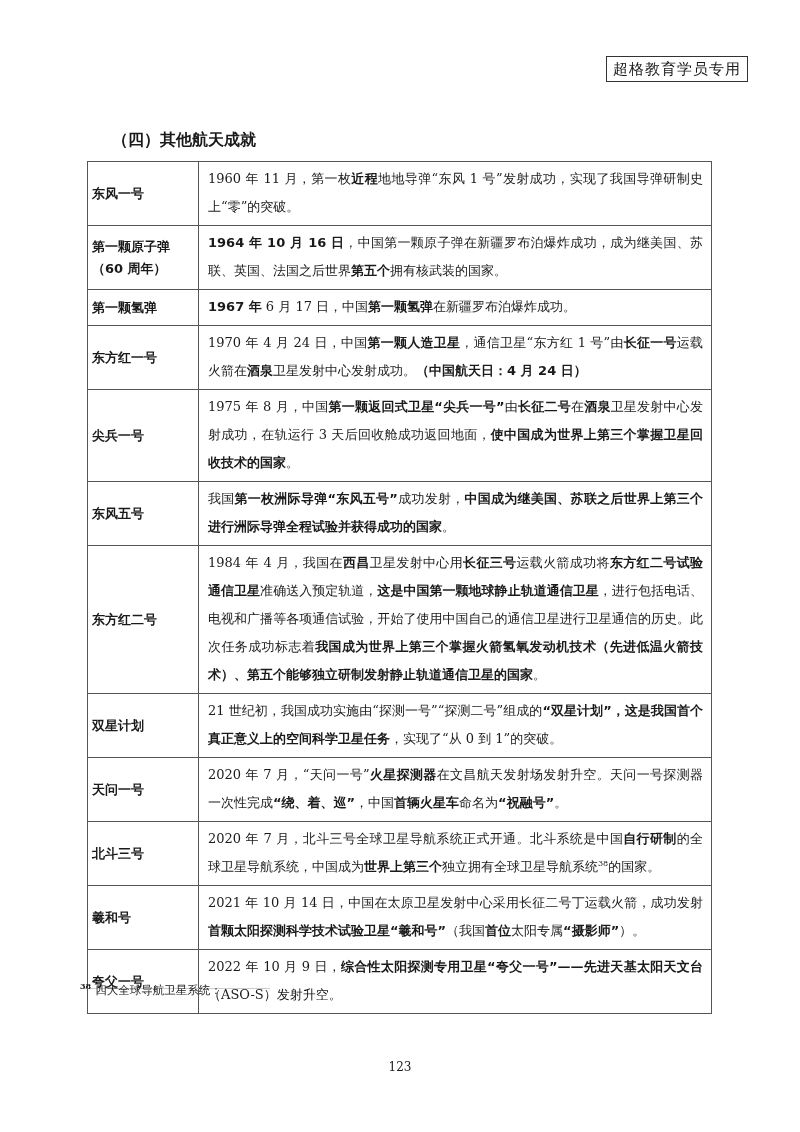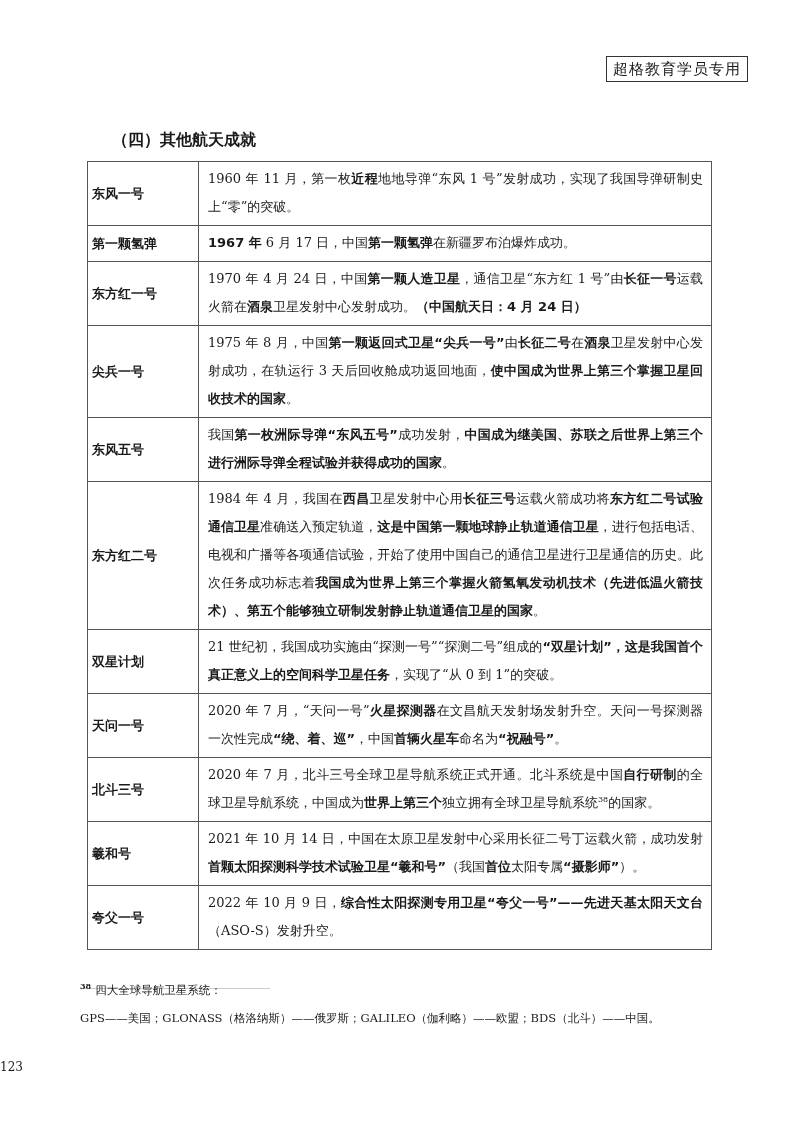--- a/index.html
+++ b/index.html
@@ -15,34 +15,38 @@
   table.ach td { border: 1px solid #555; vertical-align: middle; }
   table.ach td.name { width: 102px; font-weight: bold;
          font-family: "DejaVu Sans", sans-serif; font-size: 13px; line-height: 22px; padding: 2px 4px; }
   table.ach td.desc { padding: 3px 8px 4px 9px; line-height: 28px; text-align: justify;
          font-family: "DejaVu Serif", serif; }
   td.desc b { font-family: "DejaVu Sans", sans-serif; font-weight: bold; }
   sup.fn { font-size: 8px; vertical-align: super; line-height: 0; }
   .fn-rule { position: absolute; left: 80px; top: 988px; width: 190px; height: 0; border-top: 1px solid #ccc; }
   .footnote { position: absolute; left: 80px; top: 972px; font-size: 11.5px; line-height: 28px; }
   .footnote .mark { font-size: 8px; vertical-align: super; font-weight: bold; margin-right: 4px; }
-  .page-number { position: absolute; left: 0; width: 800px; top: 1060px; font-size: 12px; }
+  .page-number { position: absolute; left: 0; width: 800px; top: 1060px; text-align: center; font-size: 12px; }
 </style>
 </head>
 <body>
 
 <div class="header-badge">超格教育学员专用</div>
 
 <div class="section-title">（四）其他航天成就</div>
 
 <table class="ach">
   <tbody id="ach-body">
       <tr>
         <td class="name">东风一号</td>
         <td class="desc"><span>1960 年 11 月，第一枚</span><b>近程</b><span>地地导弹“东风 1 号”发射成功，实现了我国导弹研制史上“零”的突破。</span></td>
+      </tr>
+      <tr>
+        <td class="name">第一颗原子弹（60 周年）</td>
+        <td class="desc"><b>1964 年 10 月 16 日</b><span>，中国第一颗原子弹在新疆罗布泊爆炸成功，成为继美国、苏联、英国、法国之后世界</span><b>第五个</b><span>拥有核武装的国家。</span></td>
       </tr>
       <tr>
         <td class="name">第一颗氢弹</td>
         <td class="desc"><b>1967 年</b><span> 6 月 17 日，中国</span><b>第一颗氢弹</b><span>在新疆罗布泊爆炸成功。</span></td>
       </tr>
       <tr>
         <td class="name">东方红一号</td>
         <td class="desc"><span>1970 年 4 月 24 日，中国</span><b>第一颗人造卫星</b><span>，通信卫星“东方红 1 号”由</span><b>长征一号</b><span>运载火箭在</span><b>酒泉</b><span>卫星发射中心发射成功。</span><b>（中国航天日：4 月 24 日）</b></td>
       </tr>
       <tr>
@@ -77,16 +81,15 @@
         <td class="name">夸父一号</td>
         <td class="desc"><span>2022 年 10 月 9 日，</span><b>综合性太阳探测专用卫星“夸父一号”——先进天基太阳天文台</b><span>（ASO-S）发射升空。</span></td>
       </tr>
     </tbody>
 </table>
 
 <div class="fn-rule"></div>
 
 <div class="footnote">
   <div><span class="mark">38</span><span>四大全球导航卫星系统：</span></div>
-  <div>GPS——美国；GLONASS（格洛纳斯）——俄罗斯；GALILEO（伽利略）——欧盟；BDS（北斗）——中国。</div>
 </div>
 
 <div class="page-number">123</div>
 
 </body></html>

